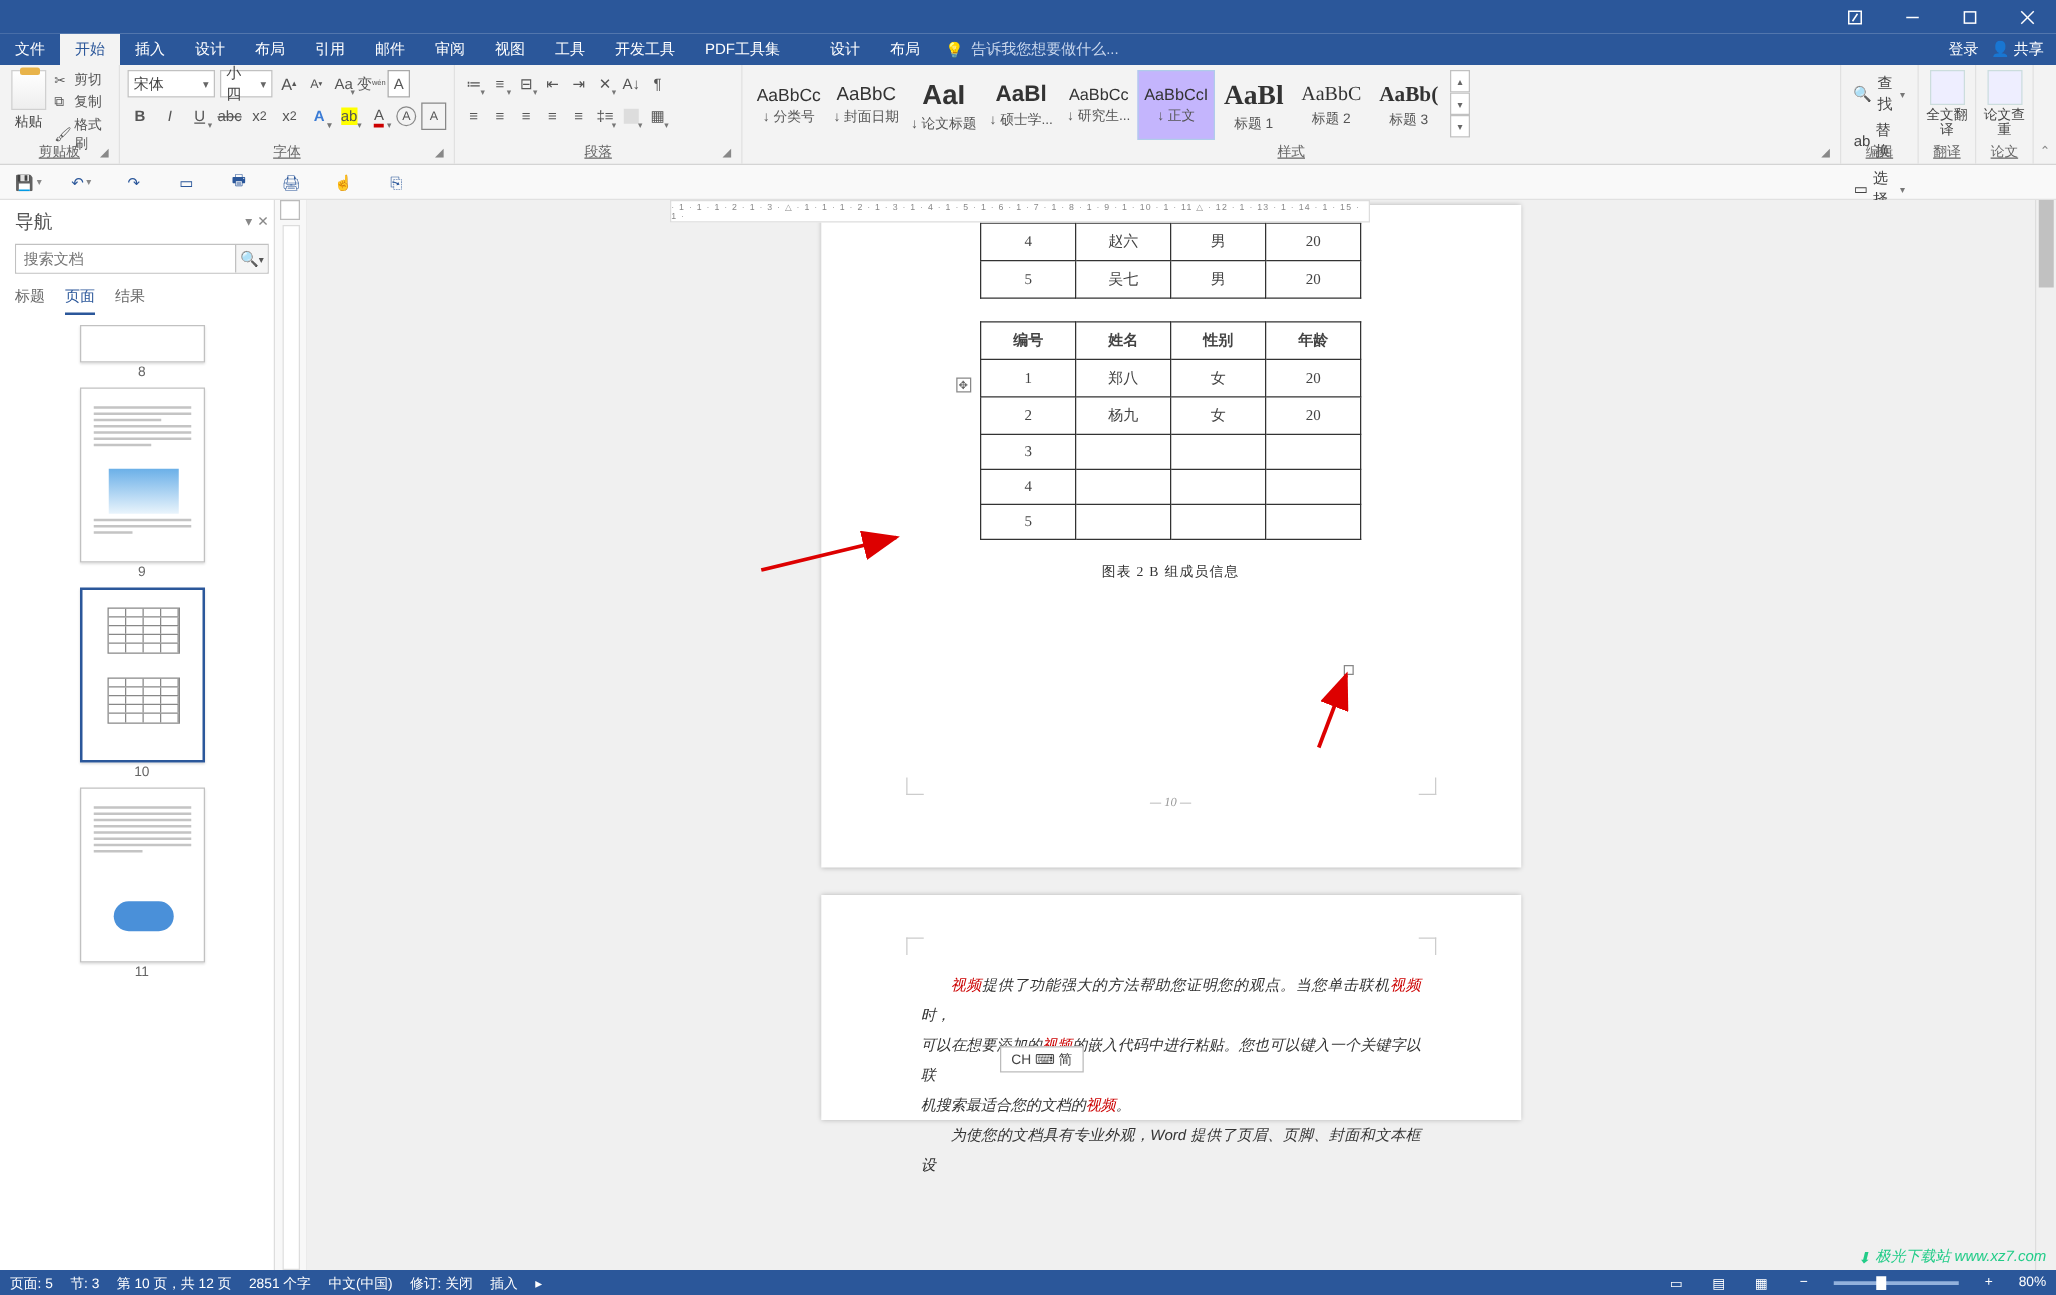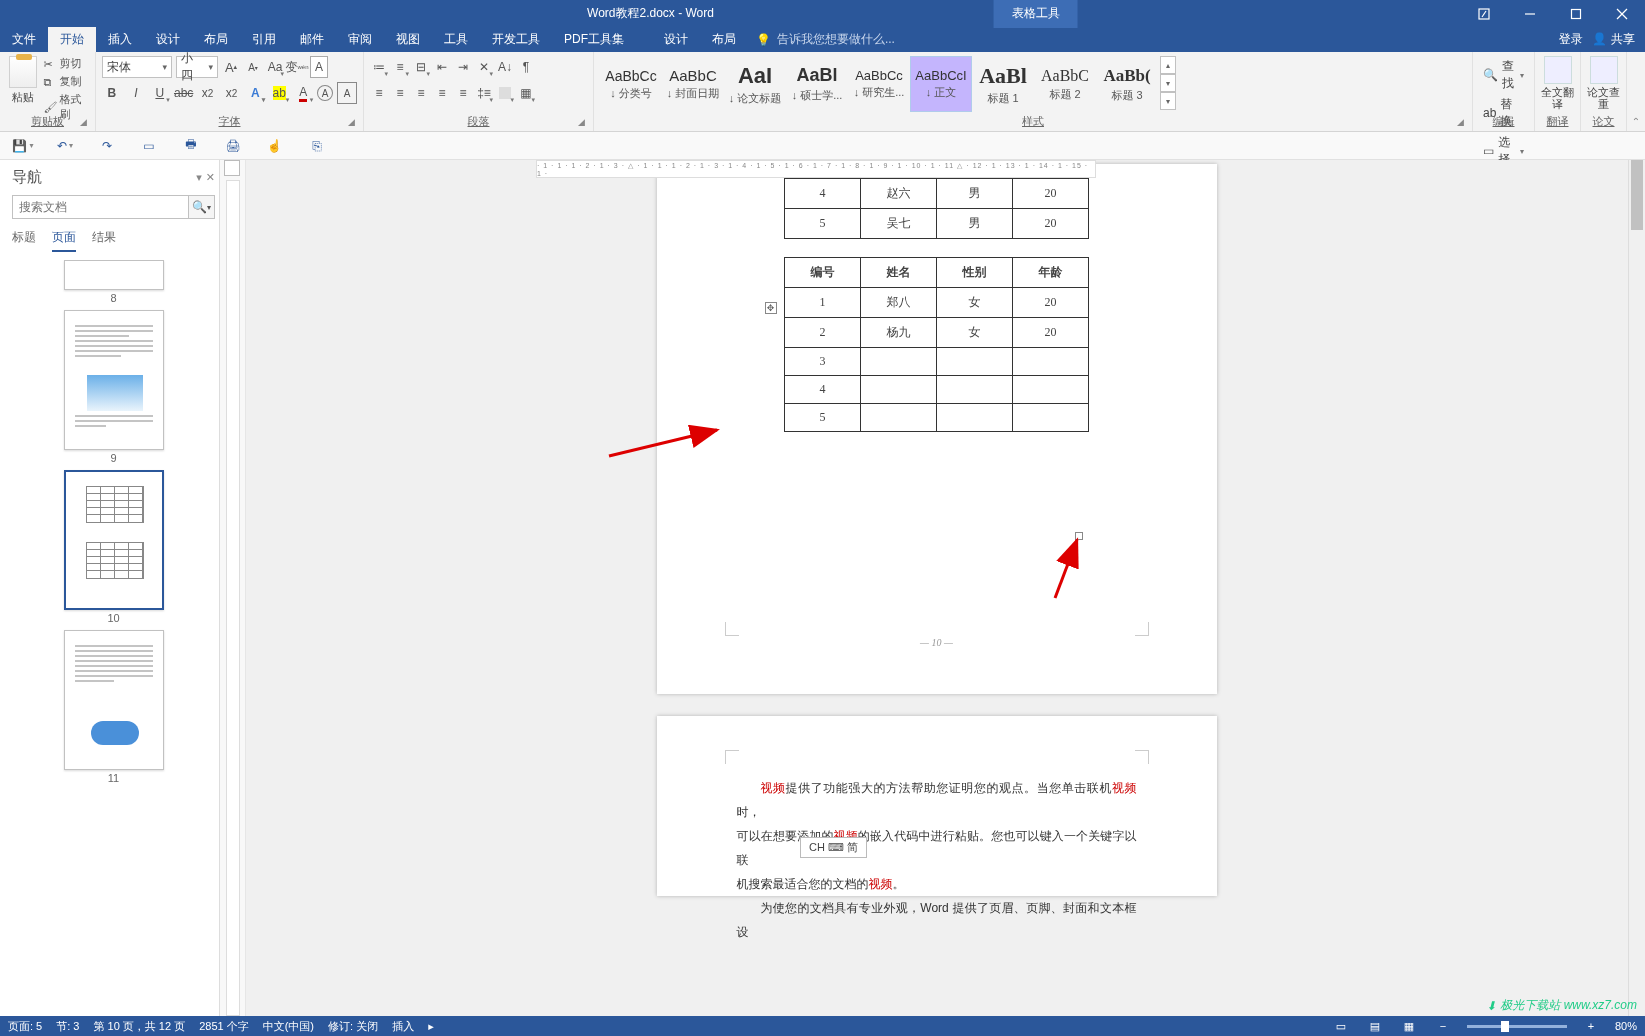--- a/index.html
+++ b/index.html
@@ -116,21 +116,21 @@
   .table-handle.move { border-radius: 0; }
   .table-handle.resize { border: 1px solid #888; background:#fff; }
 
   .page-num { text-align: center; font-size: 10px; color: #999; font-family: "SimSun"; position: absolute; bottom: 46px; left: 0; right: 0; font-style: italic; }
   .crop { position: absolute; width: 14px; height: 14px; border: 1px solid #ccc; }
   .crop.tl { border-right: none; border-bottom: none; }
   .crop.tr { border-left: none; border-bottom: none; }
   .crop.bl { border-right: none; border-top: none; }
   .crop.br { border-left: none; border-top: none; }
 
-  .body-text { width: 400px; margin: 0 auto; font-size: 12px; font-family: "SimSun", serif; line-height: 2; color: #333; text-align: justify; }
+  .body-text { width: 400px; margin: 0 auto; font-size: 12px; font-family: "SimSun", serif; line-height: 2; color: #333; text-align: justify; font-style: italic; }
   .body-text .kw { color: #c00; }
 
   .arrow-red { position: absolute; pointer-events: none; }
 
   .scrollbar-v { position: absolute; top: 0; right: 0; width: 17px; bottom: 0; background: #f0f0f0; border-left: 1px solid #ddd; }
   .scrollbar-v .thumb-v { position: absolute; top: 0; height: 70px; left: 2px; right: 2px; background: #c1c1c1; }
 
   
   .status { position: absolute; bottom: 0; left: 0; right: 0; height: 20px; background: #2b579a; color: #fff; font-size: 11px; display: flex; align-items: center; padding: 0 8px; gap: 14px; }
   .status .spacer { flex: 1; }
@@ -149,25 +149,20 @@
   .th-table { position:absolute; border:1px solid #888; }
   .th-table .r { height:7px; border-bottom:1px solid #888; display:flex; }
   .th-table .r div { flex:1; border-right:1px solid #888; }
   .th-cloud { position:absolute; left:26px; bottom:24px; width:48px; height:24px; background:#4a90d9; border-radius:12px; }
 </style>
 </head>
 <body>
 
 <div class="titlebar">
   <div class="tb-left"></div>
-  <div class="tb-center">
-    <div class="doc-title">Word教程2.docx - Word</div>
-    <div style="width:260px"></div>
-    <div class="tab-tools">表格工具</div>
-  </div>
   <div class="tb-right">
     <div class="win-btn">
         <svg viewBox="0 0 12 12">
           <rect x="1" y="1" width="10" height="10"></rect>
           <path d="M4 9 L8 3"></path>
         </svg>
       </div>
     <div class="win-btn">
         <svg viewBox="0 0 12 12">
           <line x1="1" y1="6" x2="11" y2="6"></line>
@@ -600,20 +595,21 @@
               </tr>
               <tr>
                 <td>5</td>
                 <td></td>
                 <td></td>
                 <td></td>
               </tr>
             </tbody>
         </table>
         <div class="table-handle resize" style="left:418px;top:368px;width:8px;height:8px"></div>
+        <div class="caption">图表 2  B 组成员信息</div>
 
         <div class="page-num">— 10 —</div>
 
         <div class="crop bl" style="left:68px;bottom:58px"></div>
         <div class="crop br" style="right:68px;bottom:58px"></div>
 
         <svg class="arrow-red" style="left:-50px;top:260px;width:120px;height:40px" viewBox="0 0 120 40">
             <defs>
               <marker id="ah1" markerWidth="10" markerHeight="8" refX="9" refY="4" orient="auto">
                 <polygon points="0 0, 10 4, 0 8" fill="#d00"></polygon>

